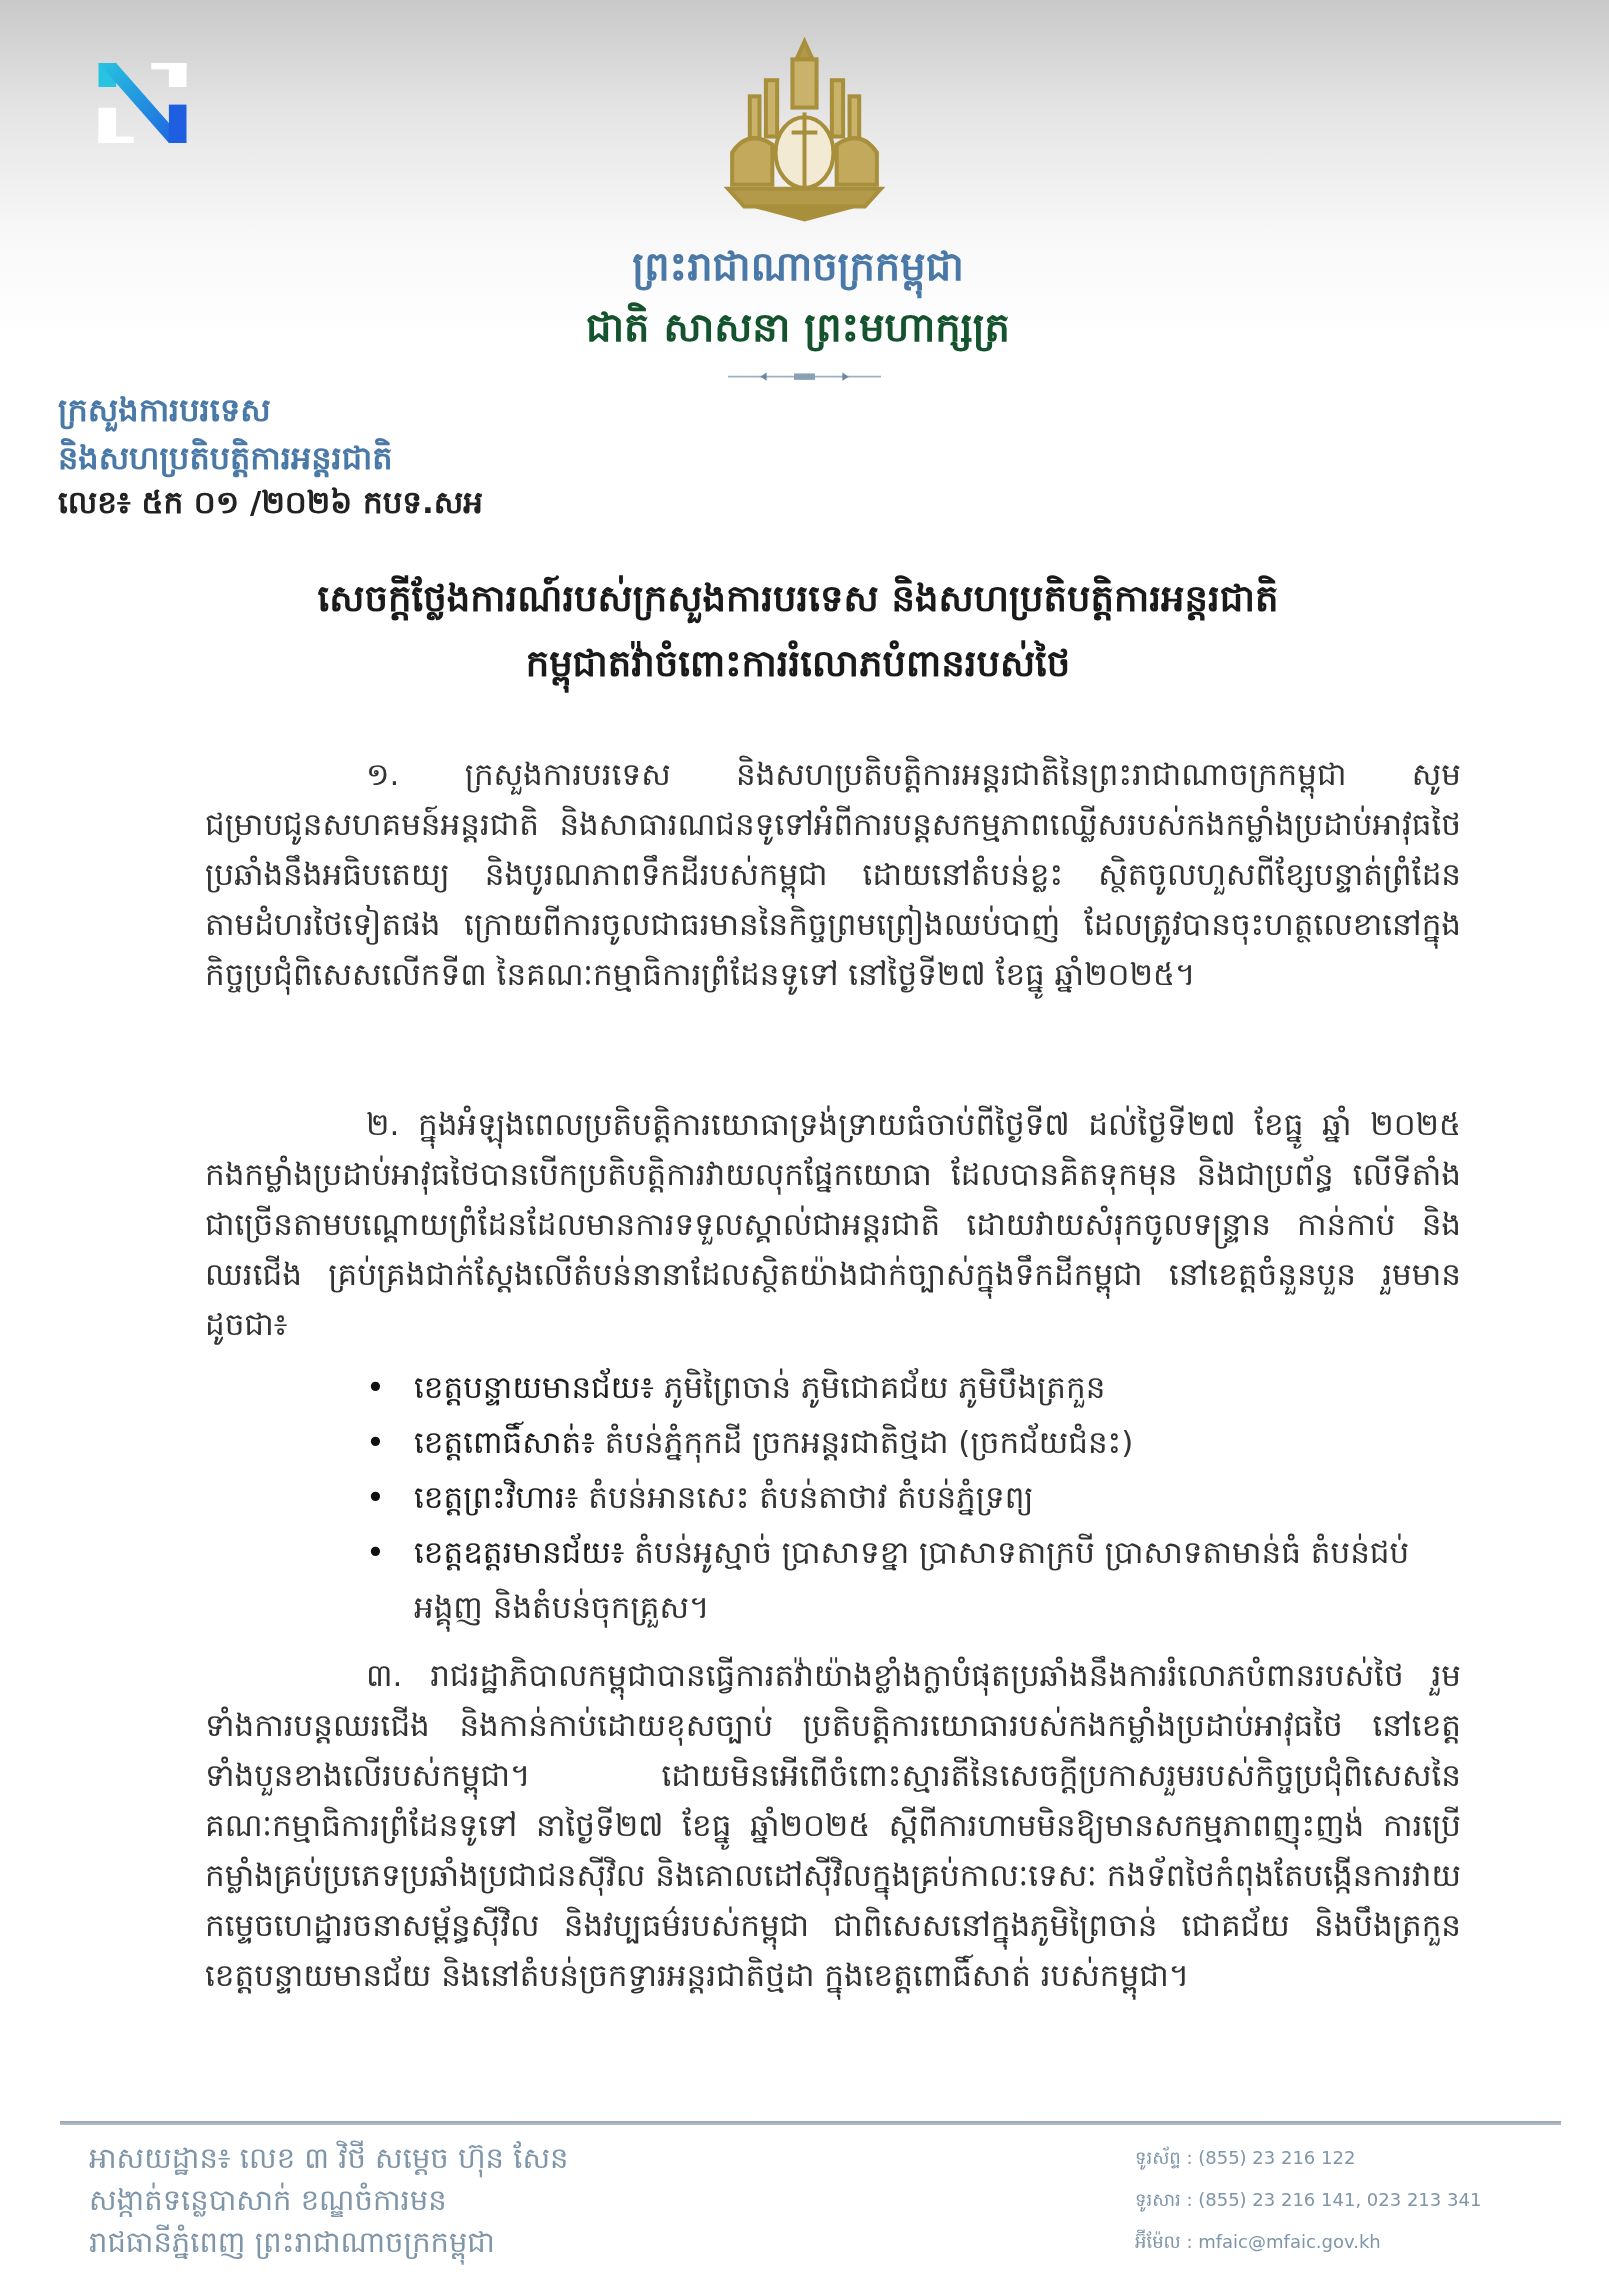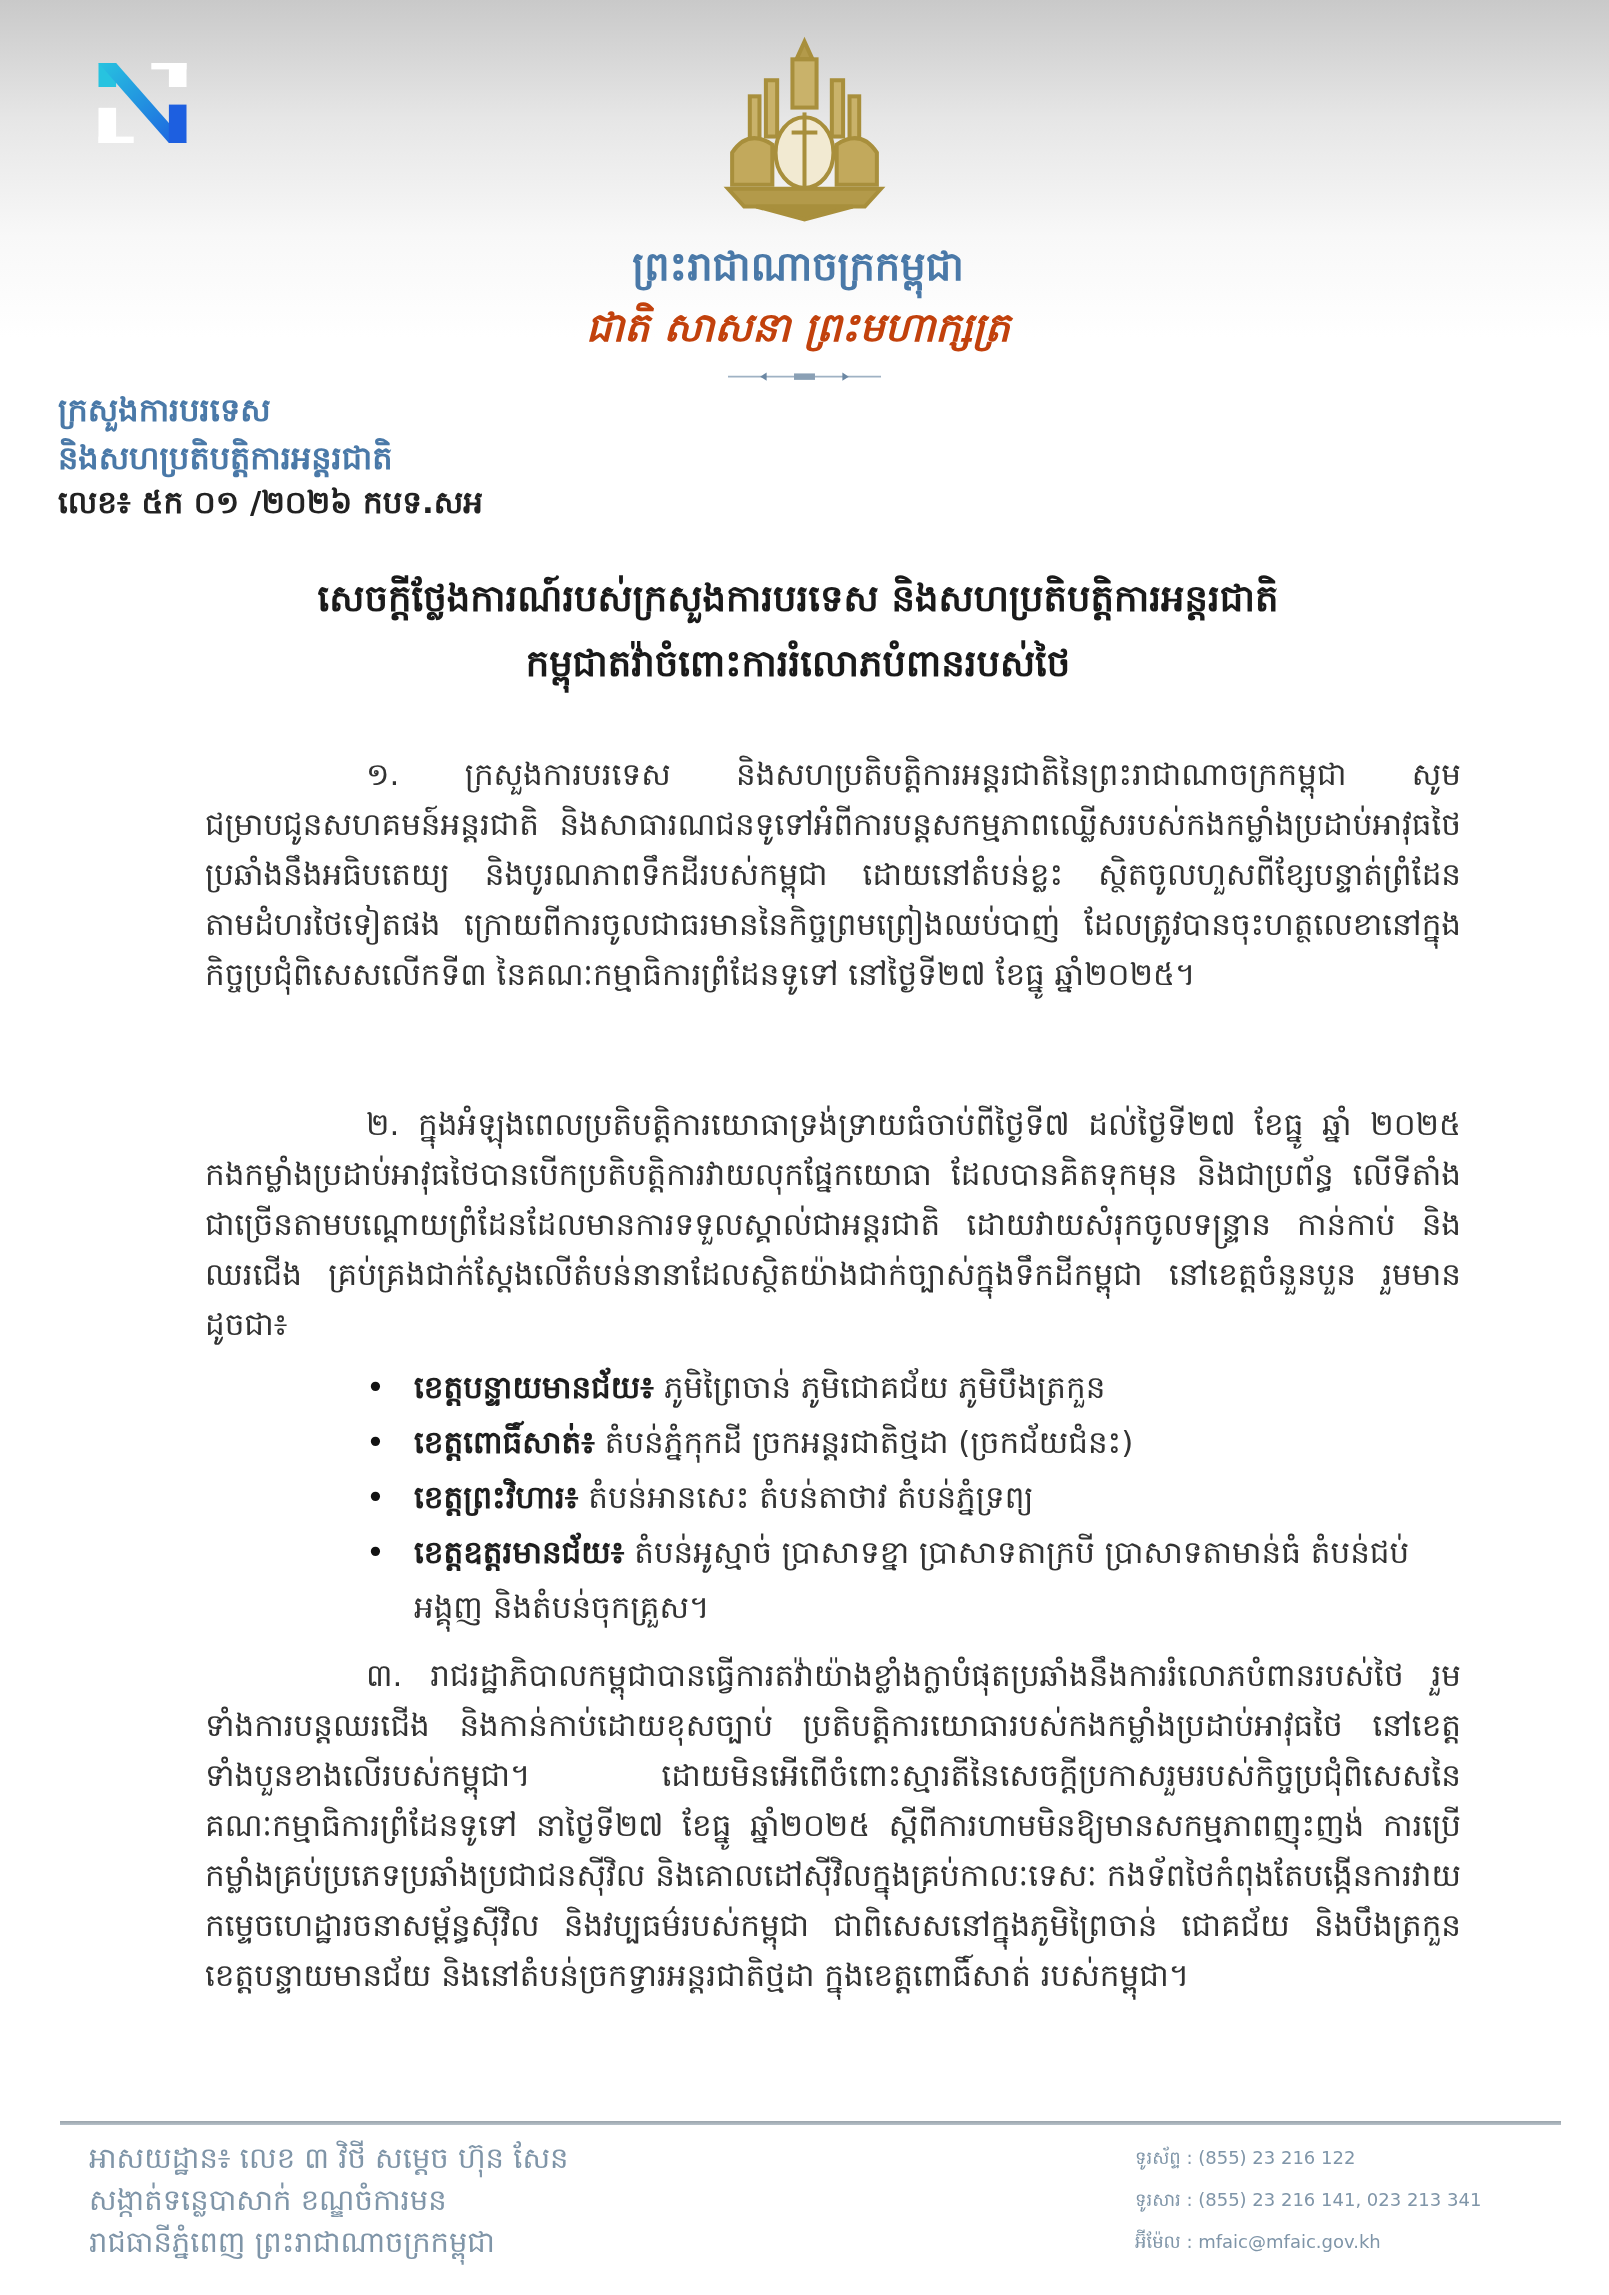--- a/index.html
+++ b/index.html
@@ -21,41 +21,41 @@
   .logo-mark { width: 89px; height: 80px; position: relative; }
   .logo-word { margin-left: 24px; position: relative; }
   .logo-the { position: absolute; left: 0; top: -14.5px; font-size: 21px; color: #f5f5f5; font-weight: bold; letter-spacing: 0.8px; }
   .logo-nation { font-size: 90px; line-height: 77px; color: #ffffff; font-weight: bold; letter-spacing: -1.6px; }
 
   
   .emblem { position: absolute; left: 708px; top: 32px; width: 193px; height: 193px; }
 
   .center { position: absolute; left: 0; width: 1596px; text-align: center; }
   .kingdom-1 { top: 241px; font-size: 40px; font-weight: bold; color: #4a79a8; }
-  .kingdom-2 { top: 302px; font-size: 40px; font-weight: bold; color: #c2410c; font-style: italic; }
+  .kingdom-2 { top: 302px; font-size: 40px; font-weight: bold; color: #14532d; }
   .ornament { position: absolute; left: 728px; top: 370px; width: 153px; height: 11.3px; }
 
   .ministry { position: absolute; left: 58px; top: 386px; width: 451px; }
   .ministry-1 { font-size: 32px; font-weight: bold; color: #4a79a8; line-height: 48px; }
   .ministry-2 { font-size: 32px; font-weight: bold; color: #4a79a8; line-height: 48px; }
   .ref-no { position: absolute; left: 58px; top: 483px; font-size: 31px; font-weight: bold; color: #222; }
 
   .title-1 { top: 575px; font-size: 37px; font-weight: bold; color: #1a1a1a; }
   .title-2 { top: 640px; font-size: 37px; font-weight: bold; color: #1a1a1a; }
 
   .body-text { position: absolute; left: 205px; width: 1256px; font-size: 31px; line-height: 50px; color: #333; text-align: justify; }
   .p1 { top: 749px; }
   .p2 { top: 1099px; }
   .p3 { top: 1650px; }
   .indent { display: inline-block; width: 161px; }
 
   .bullets { position: absolute; left: 366px; top: 1360px; width: 1111px; margin: 0; padding: 0; list-style: none; }
   .bullets li { position: relative; font-size: 31px; line-height: 55px; color: #333; padding-left: 48px; }
   .bullets li::before { content: "•"; position: absolute; left: 0; top: 0; font-size: 32px; color: #111; }
-  .bullets .b-label { font-weight: bold; color: #1f1f1f; }
+  .bullets .b-label { font-weight: normal; color: #1f1f1f; }
 
   .footer-rule { position: absolute; left: 60px; top: 2121px; width: 1501px; height: 4px; background: linear-gradient(to bottom, #9aa3ab, #b7c1c9); }
   .footer-left { position: absolute; left: 66px; top: 2137px; font-size: 29px; line-height: 42px; color: #7f95a8; margin-left: 23px; }
   .footer-right { position: absolute; left: 1135px; top: 2137px; font-size: 18px; line-height: 42px; color: #7f95a8; }
 </style>
 </head>
 <body>
 
 <div class="top-fade"></div>
 

